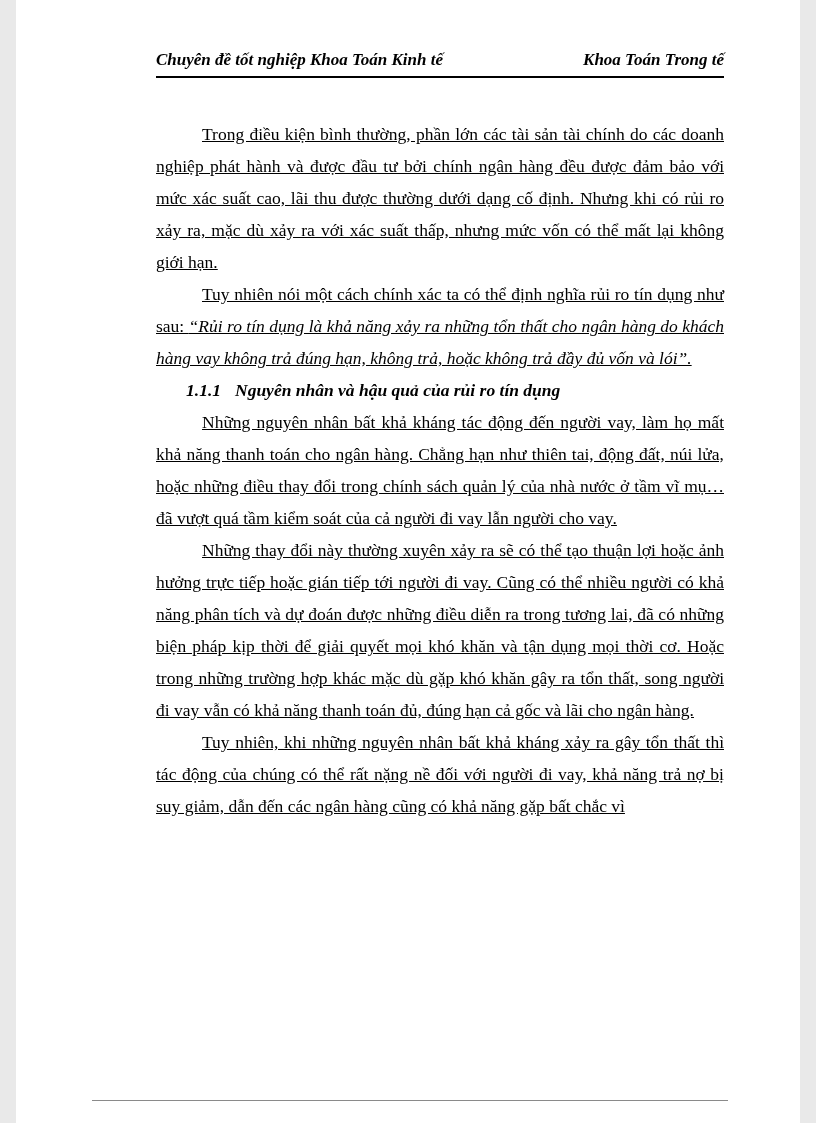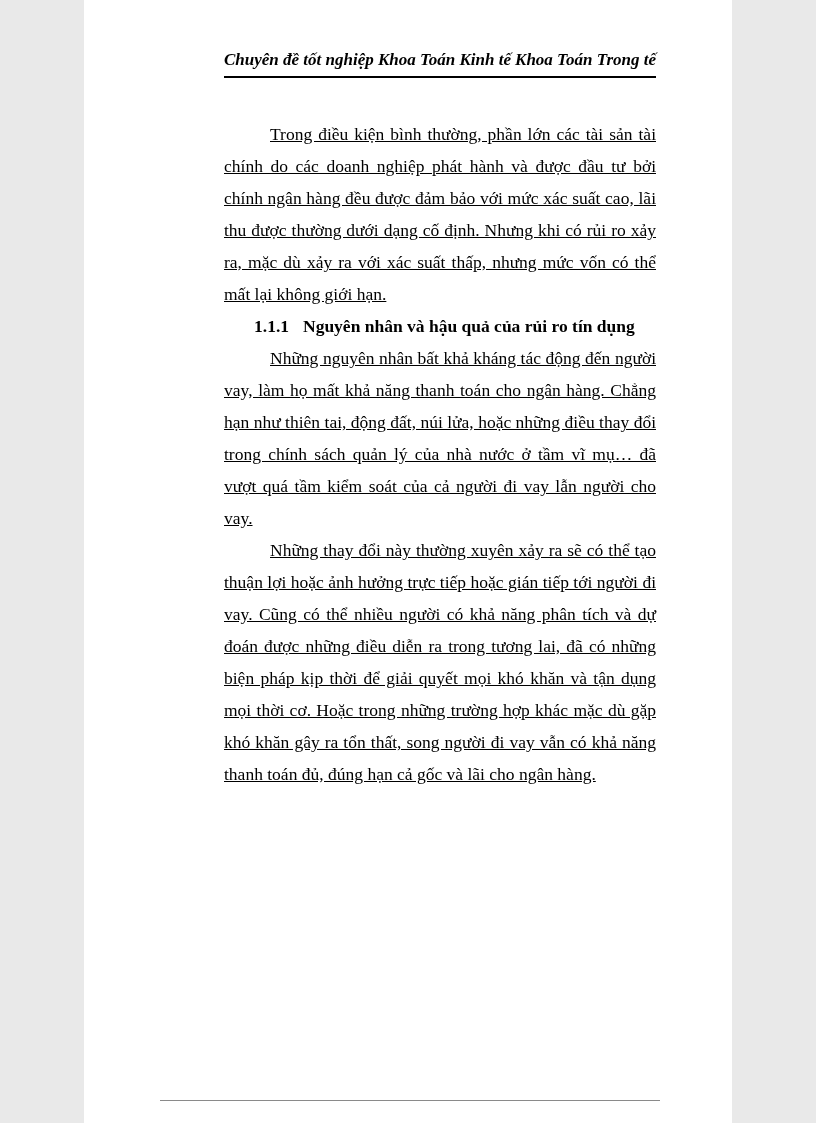--- a/index.html
+++ b/index.html
@@ -1,19 +1,19 @@
 <!DOCTYPE html>
 <html><head>
 <meta charset="utf-8">
 <style>
   * { margin: 0; padding: 0; box-sizing: border-box; }
   html, body { background: #e9e9e9; }
   .page {
     position: relative;
-    width: 648px;
+    width: 784px;
     height: 1123px;
     margin: 0 auto;
     background: #ffffff;
     font-family: "Liberation Serif", "DejaVu Serif", serif;
     color: #000000;
     padding: 50px 76px 8px 140px;
     overflow: hidden;
   }
   .header {
     display: flex;
@@ -33,20 +33,21 @@
     text-align: justify;
   }
   p.para {
     text-indent: 46px;
     margin: 0;
     text-decoration: underline;
   }
   .quote { font-style: italic; }
   .heading {
     font-weight: bold;
+    font-style: italic;
     font-size: 17.5px;
     padding-left: 30px;
     text-align: left;
   }
   .heading .num { margin-right: 14px; }
   .list-item {
     padding-left: 20px;
     text-align: left;
   }
   .list-item .marker { margin-right: 14px; }
@@ -65,26 +66,28 @@
 
   <div class="header">
     <span class="left">Chuyên đề tốt nghiệp Khoa Toán Kinh tế</span>
     <span class="right">Khoa Toán Trong tế</span>
   </div>
 
   <div class="body-text">
 
     <p class="para">Trong điều kiện bình thường, phần lớn các tài sản tài chính do các doanh nghiệp phát hành và được đầu tư bởi chính ngân hàng đều được đảm bảo với mức xác suất cao, lãi thu được thường dưới dạng cố định. Nhưng khi có rủi ro xảy ra, mặc dù xảy ra với xác suất thấp, nhưng mức vốn có thể mất lại không giới hạn.</p>
 
+    <p class="para"><span>Tuy nhiên nói một cách chính xác ta có thể định nghĩa rủi ro tín dụng như sau: </span><span class="quote">“Rủi ro tín dụng là khả năng xảy ra những tổn thất cho ngân hàng do khách hàng vay không trả đúng hạn, không trả, hoặc không trả đầy đủ vốn và lói”.</span></p>
 
     <div class="heading"><span class="num">1.1.1</span><span>Nguyên nhân và hậu quả của rủi ro tín dụng</span></div>
 
 
     <p class="para">Những nguyên nhân bất khả kháng tác động đến người vay, làm họ mất khả năng thanh toán cho ngân hàng. Chẳng hạn như thiên tai, động đất, núi lửa, hoặc những điều thay đổi trong chính sách quản lý của nhà nước ở tầm vĩ mụ… đã vượt quá tầm kiểm soát của cả người đi vay lẫn người cho vay.</p>
 
     <p class="para">Những thay đổi này thường xuyên xảy ra sẽ có thể tạo thuận lợi hoặc ảnh hưởng trực tiếp hoặc gián tiếp tới người đi vay. Cũng có thể nhiều người có khả năng phân tích và dự đoán được những điều diễn ra trong tương lai, đã có những biện pháp kịp thời để giải quyết mọi khó khăn và tận dụng mọi thời cơ. Hoặc trong những trường hợp khác mặc dù gặp khó khăn gây ra tổn thất, song người đi vay vẫn có khả năng thanh toán đủ, đúng hạn cả gốc và lãi cho ngân hàng.</p>
 
+    <p class="para">Tuy nhiên, khi những nguyên nhân bất khả kháng xảy ra gây tổn thất thì tác động của chúng có thể rất nặng nề đối với người đi vay, khả năng trả nợ bị suy giảm, dẫn đến các ngân hàng cũng có khả năng gặp bất chắc vì</p>
 
   </div>
 
   <div class="footer-line"></div>
 
 </div>
 
 </body></html>

